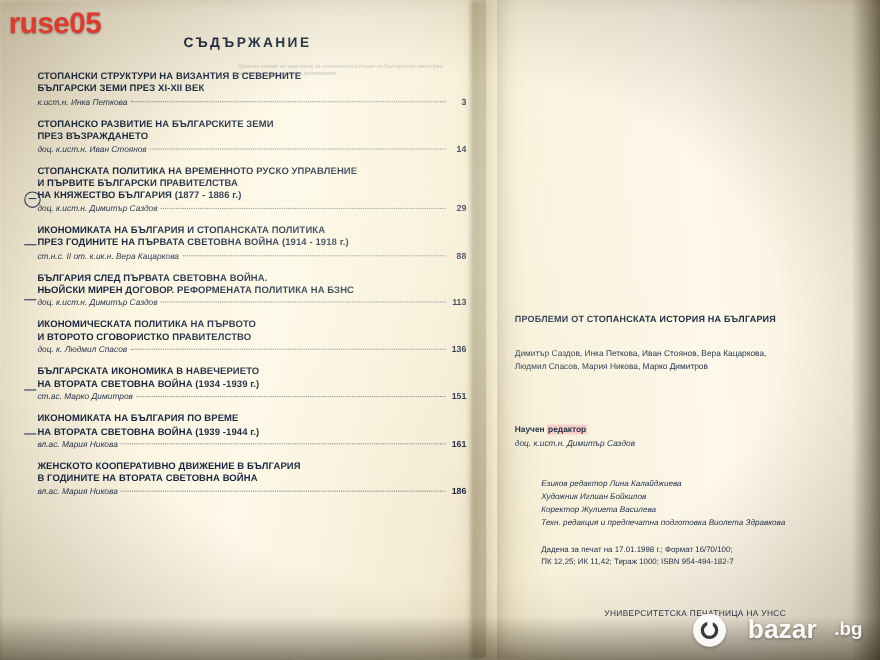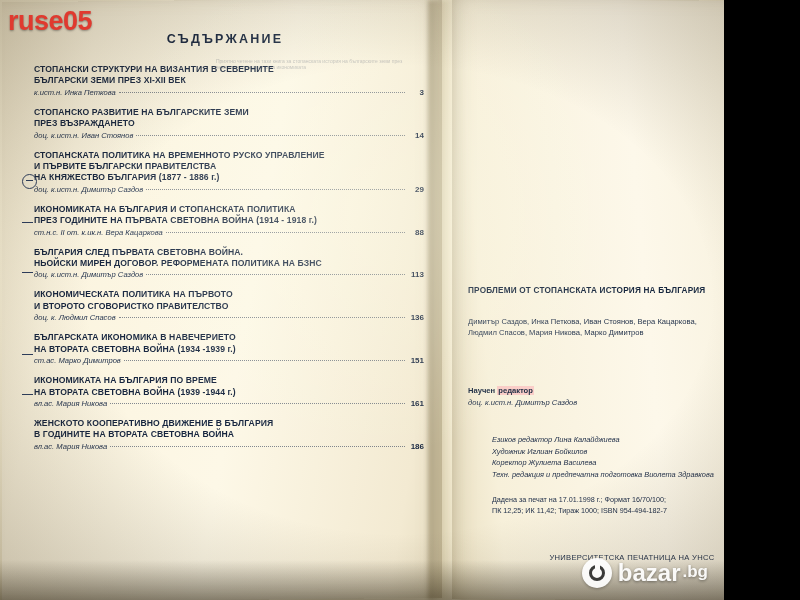--- a/index.html
+++ b/index.html
@@ -2,21 +2,21 @@
 <html><head>
 <meta charset="utf-8">
 <style>
   html, body {
     margin: 0;
     padding: 0;
     background: #000;
   }
   .page {
     position: relative;
-    width: 724px;
+    width: 800px;
     height: 600px;
     overflow: hidden;
     background: #0d0d0d;
     font-family: "Liberation Sans", sans-serif;
   }
 
   
   .book {
     position: absolute;
     left: 0; top: 0;
@@ -240,21 +240,21 @@
     font-weight: bold;
     color: #e03a2f;
     text-shadow: 0 1px 2px rgba(0,0,0,0.35);
     letter-spacing: -0.5px;
   }
   .wm-brand {
     position: absolute;
     right: 16px; bottom: 12px;
     display: flex;
     align-items: center;
-    gap: 6px;
+    gap: 20px;
     opacity: 0.92;
     text-align: right;
   }
   .wm-brand .mark {
     width: 30px; height: 30px;
     border-radius: 50%;
     background: #ffffff;
     position: relative;
     box-shadow: 0 1px 3px rgba(0,0,0,0.3);
   }

